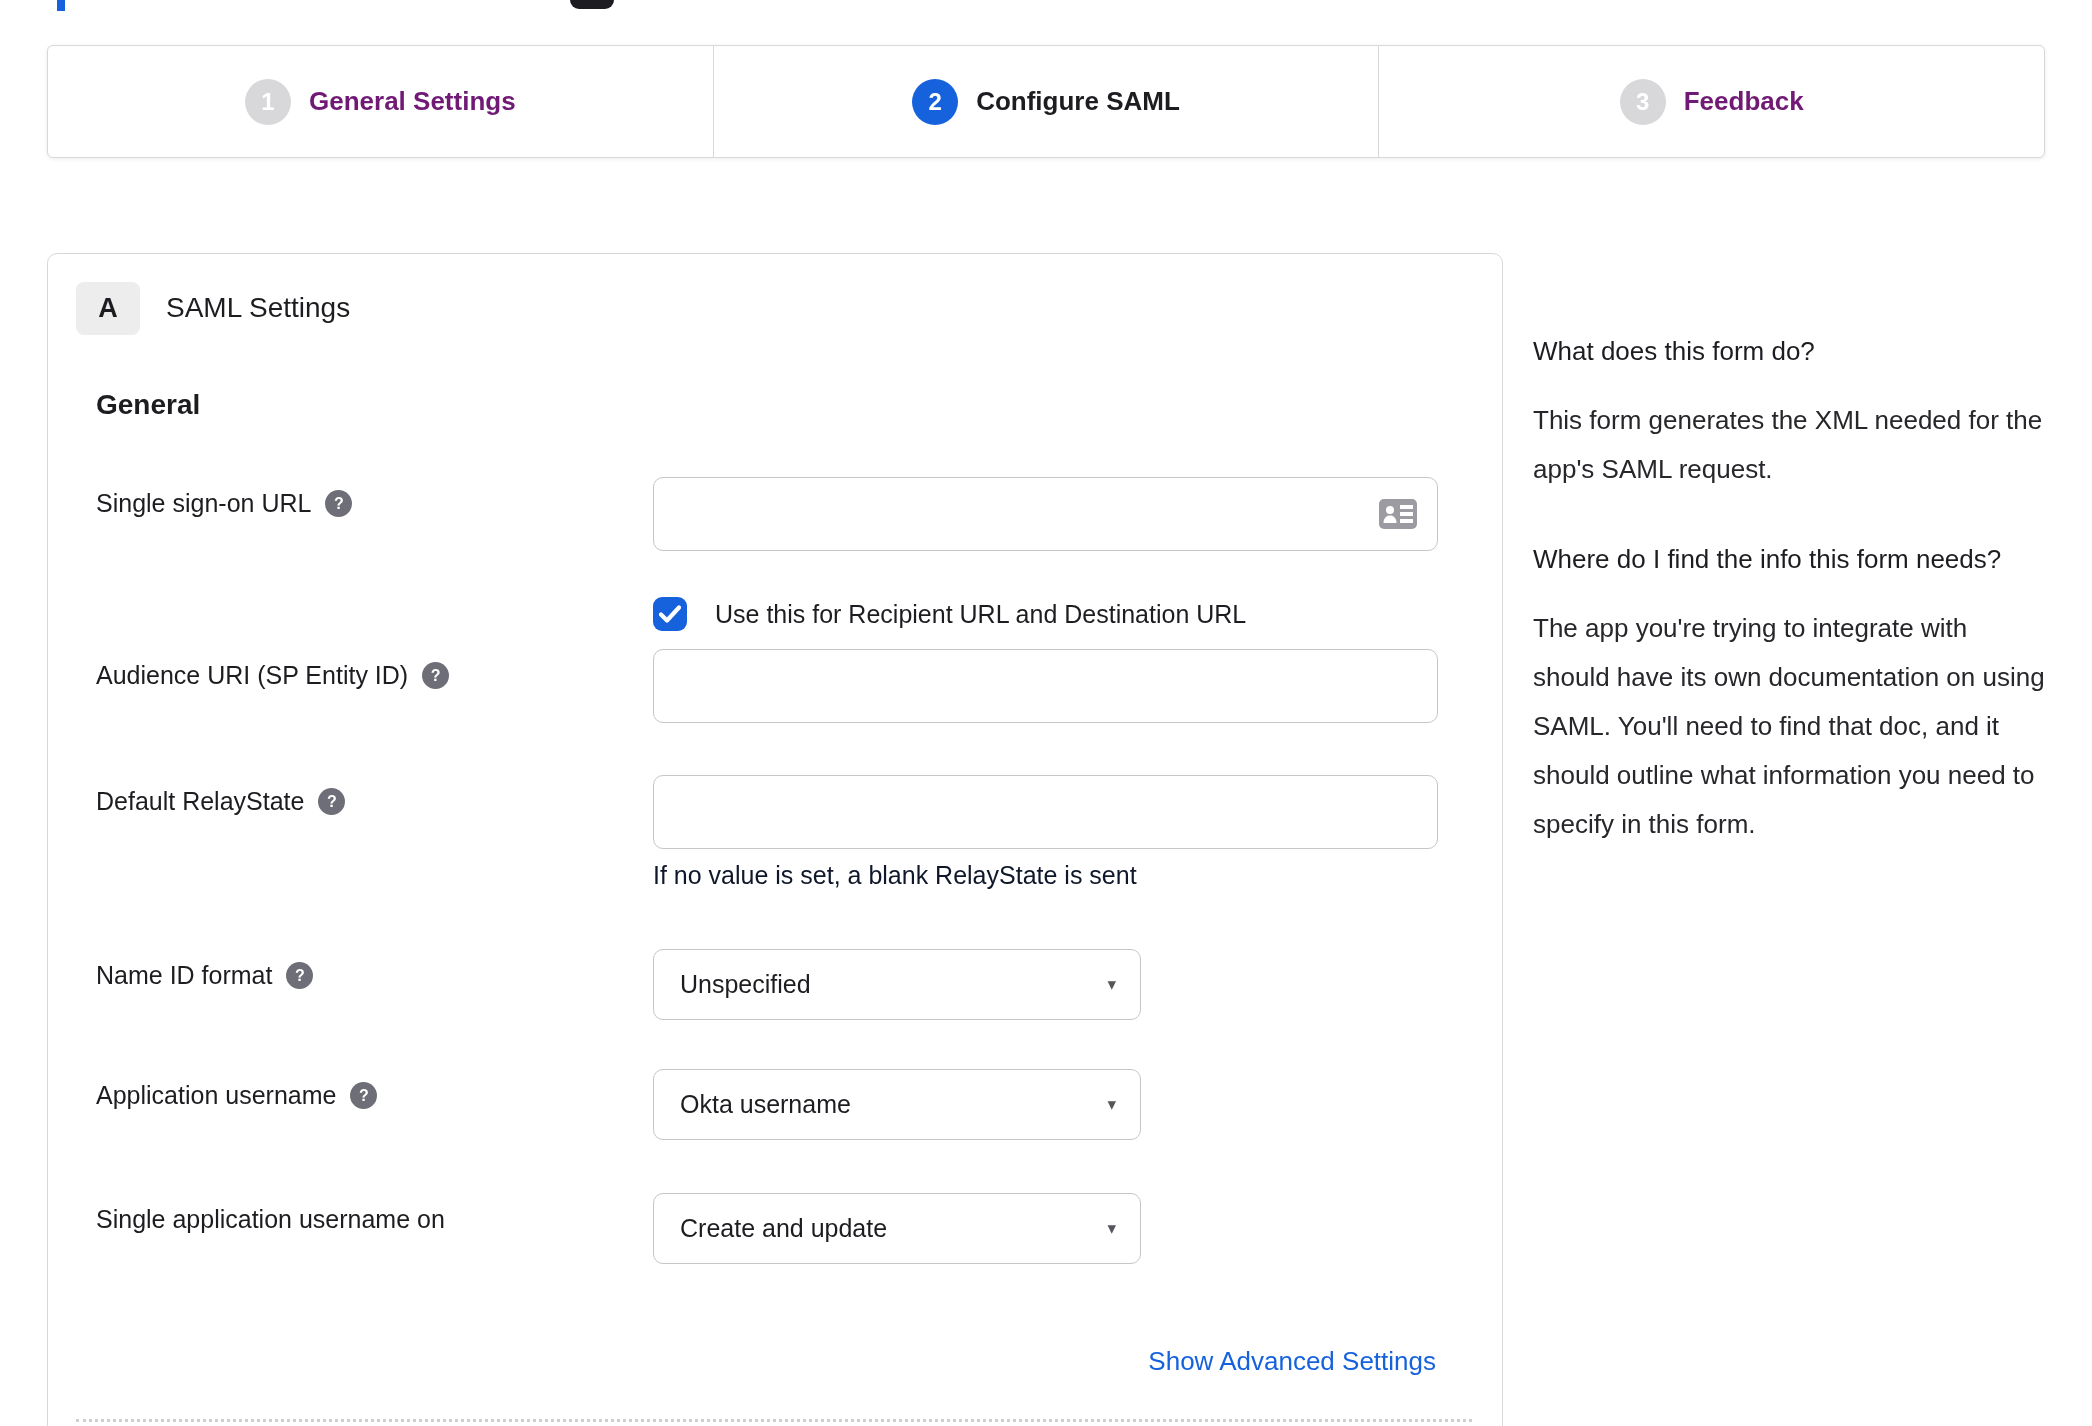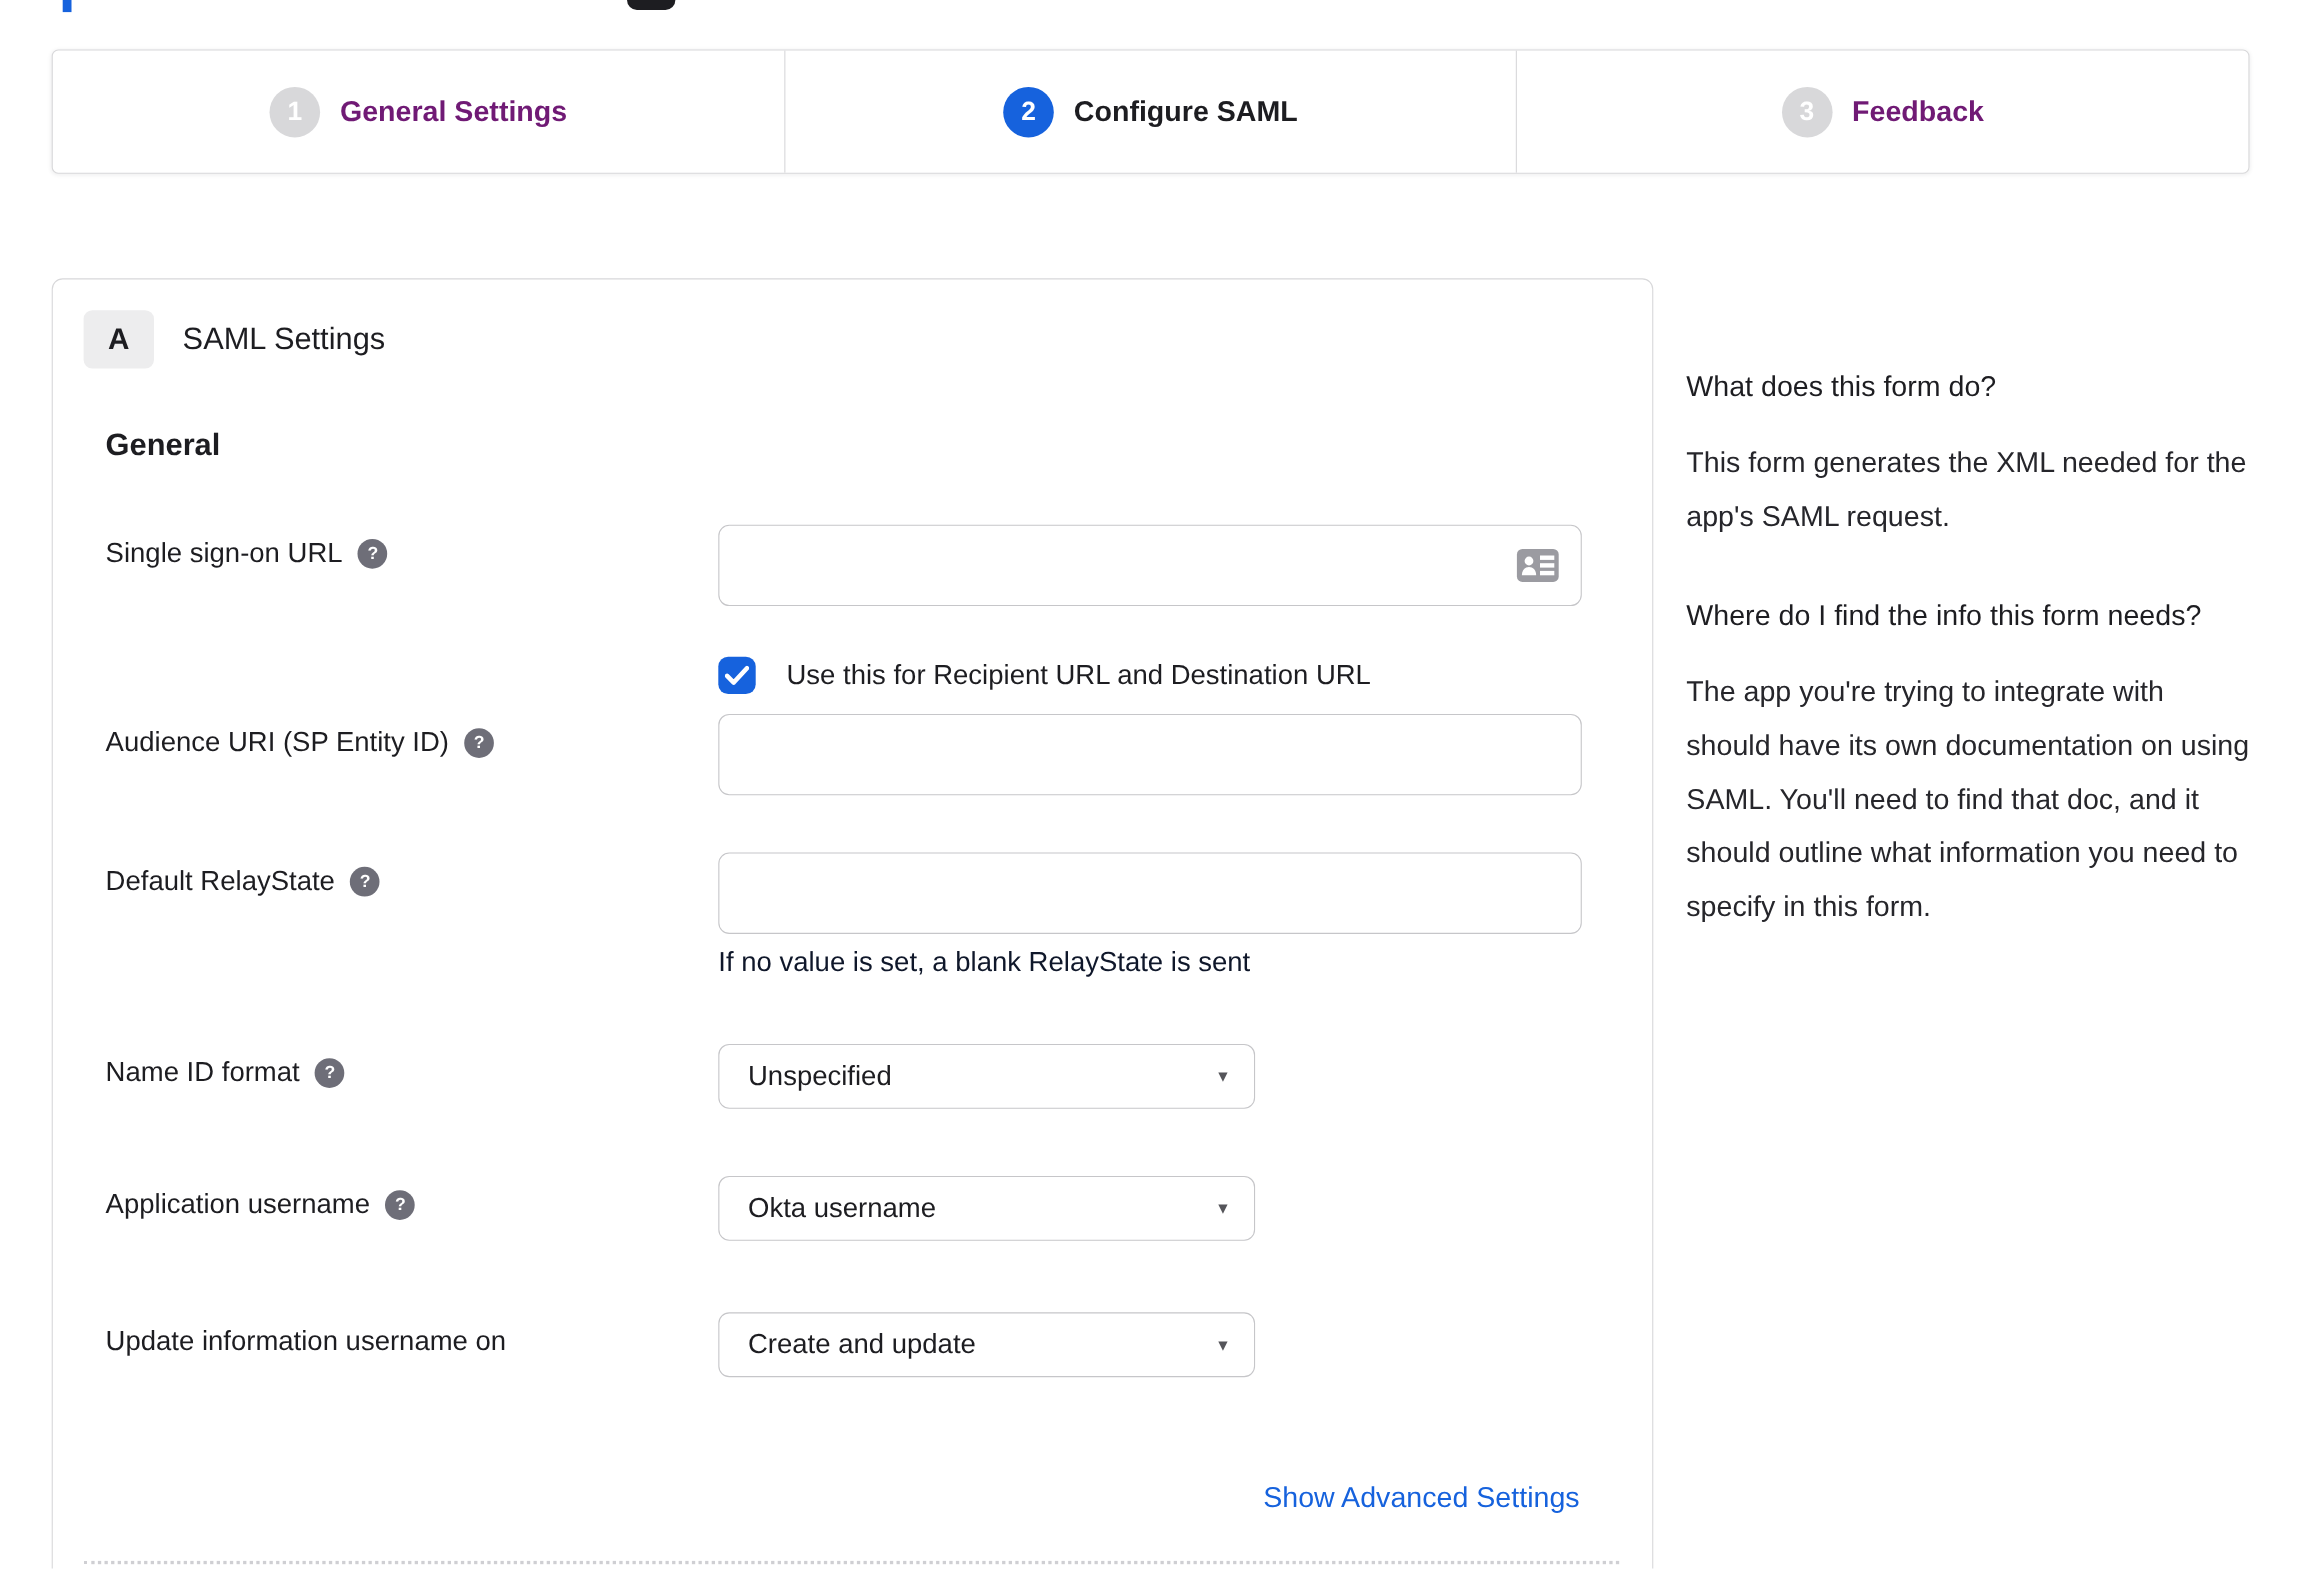--- a/index.html
+++ b/index.html
@@ -65,21 +65,21 @@
     font-family:"Liberation Sans", sans-serif; font-size:25px; color:#1d1d21;
     padding:0 70px 0 24px; outline:none;
   }
   .input-icon { position:absolute; left:1330px; top:20px; width:40px; height:34px; }
 
   .helper-text {
     position:absolute; left:605px; top:86px; font-size:25px; color:#0f172a; white-space:nowrap;
   }
 
   .select-box {
-    position:absolute; left:605px; top:0; width:488px; height:59px;
+    position:absolute; left:605px; top:0; width:488px; height:71px;
     border:1px solid #c6c6c9; border-radius:10px; background:#ffffff;
     display:flex; align-items:center; cursor:pointer;
   }
   .select-value { font-size:25px; color:#1d1d21; padding-left:26px; flex:1; }
   .select-caret { font-size:17px; color:#55555a; padding-right:24px; }
 
   .checkbox-row { display:flex; align-items:center; gap:28px; position:absolute; left:605px; top:0; }
   .checkbox {
     width:34px; height:34px; border-radius:9px; background:#1662dd;
     display:flex; align-items:center; justify-content:center; cursor:pointer; flex:none;
@@ -189,21 +189,21 @@
       <span class="help-icon">?</span>
     </div>
     <div class="select-box">
       <span class="select-value">Okta username</span>
       <span class="select-caret">▾</span>
     </div>
   </div>
 
   <div class="row" style="top:939px; height:67px;">
     <div class="row-label">
-      <span>Update information username on</span>
+      <span>Single application username on</span>
     </div>
     <div class="select-box">
       <span class="select-value">Create and update</span>
       <span class="select-caret">▾</span>
     </div>
   </div>
 
   <a class="advanced-link">Show Advanced Settings</a>
 
   <div class="dashed-divider"></div>

